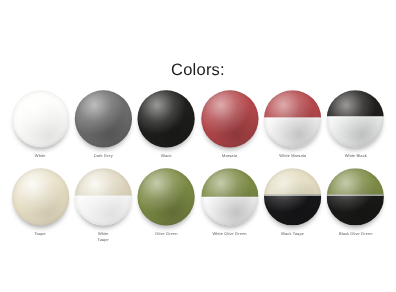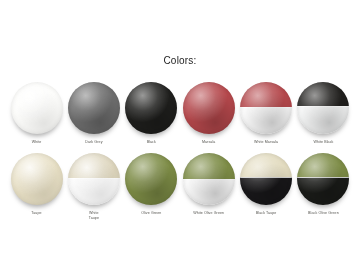--- a/index.html
+++ b/index.html
@@ -8,21 +8,21 @@
     width:360px;height:265px;overflow:hidden;
     background:#ffffff;
     font-family:"Liberation Sans","DejaVu Sans",sans-serif;
     color:#1a1a1a;
   }
   .stage{position:relative;width:360px;height:265px;background:#fff;}
 
   .title{
     position:absolute;top:56px;left:0;width:360px;
     text-align:center;
-    font-size:10px;font-weight:400;letter-spacing:.2px;
+    font-size:15px;font-weight:400;letter-spacing:.2px;
     color:#1d1d1d;line-height:1;
   }
 
   .grid{
     position:absolute;top:82px;left:8px;
     width:344px;
   }
   .row{
     display:flex;justify-content:space-between;
     width:344px;

